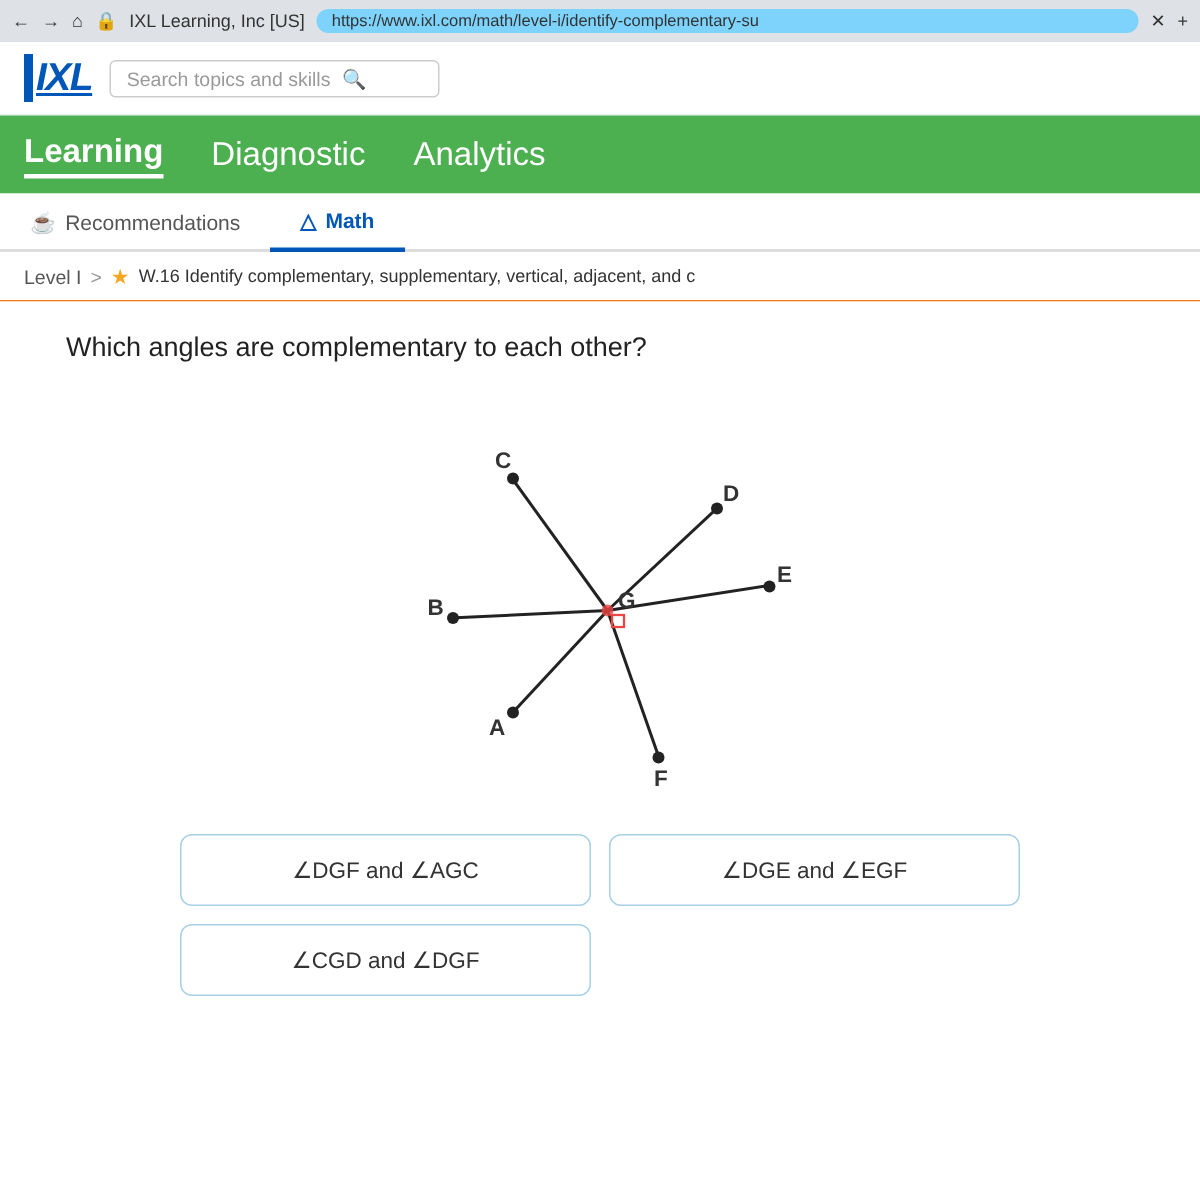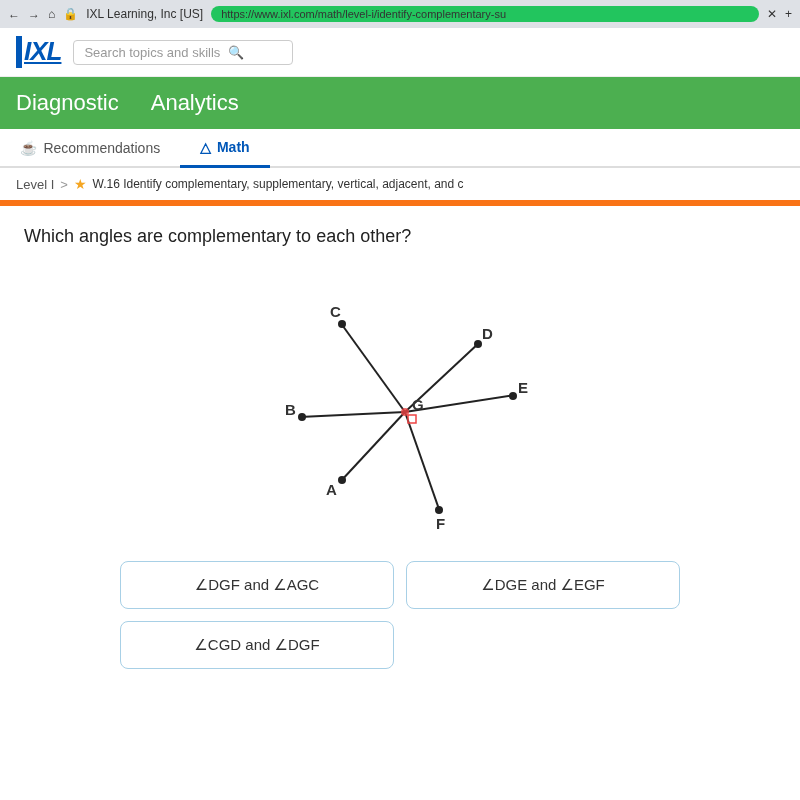--- a/index.html
+++ b/index.html
@@ -9,21 +9,21 @@
     .browser-bar {
       background: #dee1e6;
       padding: 6px 8px;
       display: flex;
       align-items: center;
       gap: 8px;
       font-size: 12px;
       color: #333;
     }
     .browser-address-bar {
-      background: #22c55e;
+      background: #7dd3fc;
       border-radius: 12px;
       padding: 2px 10px;
       font-size: 11px;
       color: #333;
       flex: 1;
     }
 
     
     .ixl-header {
       background: #fff;
@@ -111,36 +111,37 @@
     }
 
     
     .breadcrumb {
       display: flex;
       align-items: center;
       padding: 8px 16px;
       font-size: 13px;
       color: #555;
       gap: 6px;
-      border-bottom: 6px solid #f97316;
+      border-bottom: 1px solid #f97316;
     }
     .breadcrumb .chevron { color: #999; }
     .breadcrumb .star { color: #f5a623; font-size: 14px; }
     .breadcrumb .lesson-text { color: #333; font-size: 12px; }
 
     
     .content {
       padding: 20px 24px;
       background: #fff;
     }
     .question {
       font-size: 18px;
       font-weight: 400;
       color: #222;
       margin-bottom: 20px;
+      margin-left: 20px;
     }
 
     
     .diagram-area {
       display: flex;
       justify-content: center;
       margin-bottom: 24px;
     }
 
     
@@ -189,20 +190,21 @@
     <div class="bar"></div>
     <span class="text">IXL</span>
   </div>
   <div class="search-box">
     <span>Search topics and skills</span>
     <span>🔍</span>
   </div>
 </div>
 
 <nav class="main-nav">
+  <a href="#" class="active">Learning</a>
   <a href="#">Diagnostic</a>
   <a href="#">Analytics</a>
 </nav>
 
 <div class="sub-nav">
   <div class="sub-nav-item">
     <span>☕</span>
     <span>Recommendations</span>
   </div>
   <div class="sub-nav-item active">

